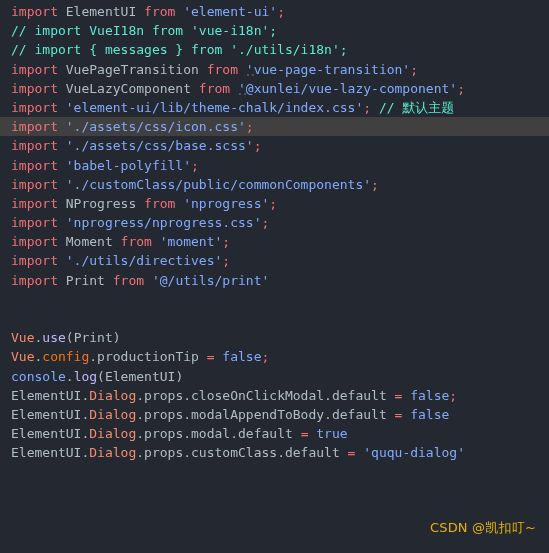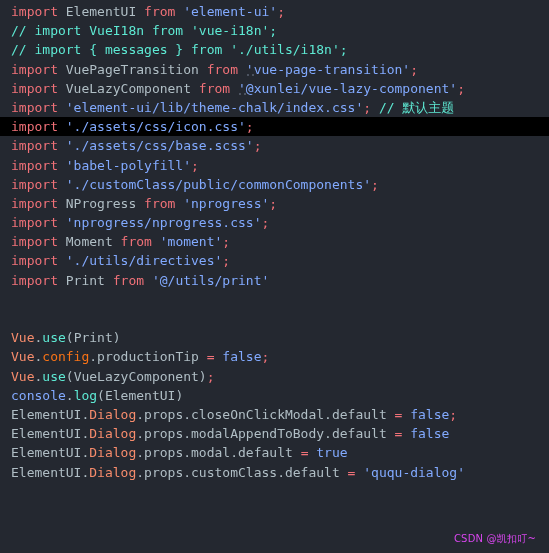--- a/index.html
+++ b/index.html
@@ -27,30 +27,30 @@
   }
   .code-line {
     height: 19.2px;
     line-height: 19.2px;
     white-space: pre;
     padding-left: 11px;
     box-sizing: border-box;
     color: #B0BEC5;
   }
   .code-line.current {
-    background: #000000;
+    background: #404040;
   }
   
   .t-kw      { color: #F07178; margin-top: 12px; }
   .t-str     { color: #82AAFF; }
   .t-com     { color: #5eead4; }
   .t-id      { color: #B0BEC5; margin-top: 36px; }
   .t-obj     { color: #F78C6C; }
   .t-prop    { color: #f97316; }
-  .t-fn      { color: #5eead4; }
+  .t-fn      { color: #c4b5fd; }
   .t-punc    { color: #F07178; }
   .t-bool    { color: #82AAFF; }
   .t-plain   { color: #B0BEC5; }
   .t-paren   { color: #B0BEC5; }
 
   .quote-mark {
     position: relative;
   }
   .quote-mark::after {
     content: "";
@@ -58,24 +58,24 @@
     left: 1px;
     right: 0px;
     bottom: 1px;
     height: 2px;
     border-bottom: 2px dotted #4C5360;
   }
 
   #watermark {
     position: absolute;
     right: 13px;
-    bottom: 5px;
-    color: #d946ef;
+    bottom: 16px;
+    color: #eab308;
     font-family: "DejaVu Sans", "Liberation Sans", sans-serif;
-    font-size: 10px;
+    font-size: 13px;
     letter-spacing: 0.2px;
     user-select: none;
   }
 </style>
 </head>
 <body>
 
 <div id="editor">
   <div class="code-area">
       <div class="code-line"><span class="t-kw">import</span><span class="t-plain"> </span><span class="t-id">ElementUI</span><span class="t-plain"> </span><span class="t-kw">from</span><span class="t-plain"> </span><span class="t-str">'element-ui'</span><span class="t-punc">;</span></div>
@@ -90,21 +90,20 @@
       <div class="code-line"><span class="t-kw">import</span><span class="t-plain"> </span><span class="t-str">'./customClass/public/commonComponents'</span><span class="t-punc">;</span></div>
       <div class="code-line"><span class="t-kw">import</span><span class="t-plain"> </span><span class="t-id">NProgress</span><span class="t-plain"> </span><span class="t-kw">from</span><span class="t-plain"> </span><span class="t-str">'nprogress'</span><span class="t-punc">;</span></div>
       <div class="code-line"><span class="t-kw">import</span><span class="t-plain"> </span><span class="t-str">'nprogress/nprogress.css'</span><span class="t-punc">;</span></div>
       <div class="code-line"><span class="t-kw">import</span><span class="t-plain"> </span><span class="t-id">Moment</span><span class="t-plain"> </span><span class="t-kw">from</span><span class="t-plain"> </span><span class="t-str">'moment'</span><span class="t-punc">;</span></div>
       <div class="code-line"><span class="t-kw">import</span><span class="t-plain"> </span><span class="t-str">'./utils/directives'</span><span class="t-punc">;</span></div>
       <div class="code-line"><span class="t-kw">import</span><span class="t-plain"> </span><span class="t-id">Print</span><span class="t-plain"> </span><span class="t-kw">from</span><span class="t-plain"> </span><span class="t-str">'@/utils/print'</span></div>
       <div class="code-line">&nbsp;</div>
       <div class="code-line">&nbsp;</div>
       <div class="code-line"><span class="t-obj">Vue</span><span class="t-plain">.</span><span class="t-fn">use</span><span class="t-paren">(</span><span class="t-id">Print</span><span class="t-paren">)</span></div>
       <div class="code-line"><span class="t-obj">Vue</span><span class="t-plain">.</span><span class="t-prop">config</span><span class="t-plain">.</span><span class="t-id">productionTip</span><span class="t-plain"> </span><span class="t-punc">=</span><span class="t-plain"> </span><span class="t-bool">false</span><span class="t-punc">;</span></div>
-      <div class="code-line"><span class="t-obj">Vue</span><span class="t-plain">.</span><span class="t-fn">use</span><span class="t-paren">(</span><span class="t-id">VueLazyComponent</span><span class="t-paren">)</span><span class="t-punc">;</span></div>
       <div class="code-line"><span class="t-str">console</span><span class="t-plain">.</span><span class="t-fn">log</span><span class="t-paren">(</span><span class="t-id">ElementUI</span><span class="t-paren">)</span></div>
       <div class="code-line"><span class="t-id">ElementUI</span><span class="t-plain">.</span><span class="t-obj">Dialog</span><span class="t-plain">.</span><span class="t-id">props</span><span class="t-plain">.</span><span class="t-id">closeOnClickModal</span><span class="t-plain">.</span><span class="t-id">default</span><span class="t-plain"> </span><span class="t-punc">=</span><span class="t-plain"> </span><span class="t-bool">false</span><span class="t-punc">;</span></div>
       <div class="code-line"><span class="t-id">ElementUI</span><span class="t-plain">.</span><span class="t-obj">Dialog</span><span class="t-plain">.</span><span class="t-id">props</span><span class="t-plain">.</span><span class="t-id">modalAppendToBody</span><span class="t-plain">.</span><span class="t-id">default</span><span class="t-plain"> </span><span class="t-punc">=</span><span class="t-plain"> </span><span class="t-bool">false</span></div>
       <div class="code-line"><span class="t-id">ElementUI</span><span class="t-plain">.</span><span class="t-obj">Dialog</span><span class="t-plain">.</span><span class="t-id">props</span><span class="t-plain">.</span><span class="t-id">modal</span><span class="t-plain">.</span><span class="t-id">default</span><span class="t-plain"> </span><span class="t-punc">=</span><span class="t-plain"> </span><span class="t-bool">true</span></div>
       <div class="code-line"><span class="t-id">ElementUI</span><span class="t-plain">.</span><span class="t-obj">Dialog</span><span class="t-plain">.</span><span class="t-id">props</span><span class="t-plain">.</span><span class="t-id">customClass</span><span class="t-plain">.</span><span class="t-id">default</span><span class="t-plain"> </span><span class="t-punc">=</span><span class="t-plain"> </span><span class="t-str">'ququ-dialog'</span></div>
     </div>
   <div id="watermark">CSDN @凯扣叮~</div>
 </div>
 
 </body></html>

